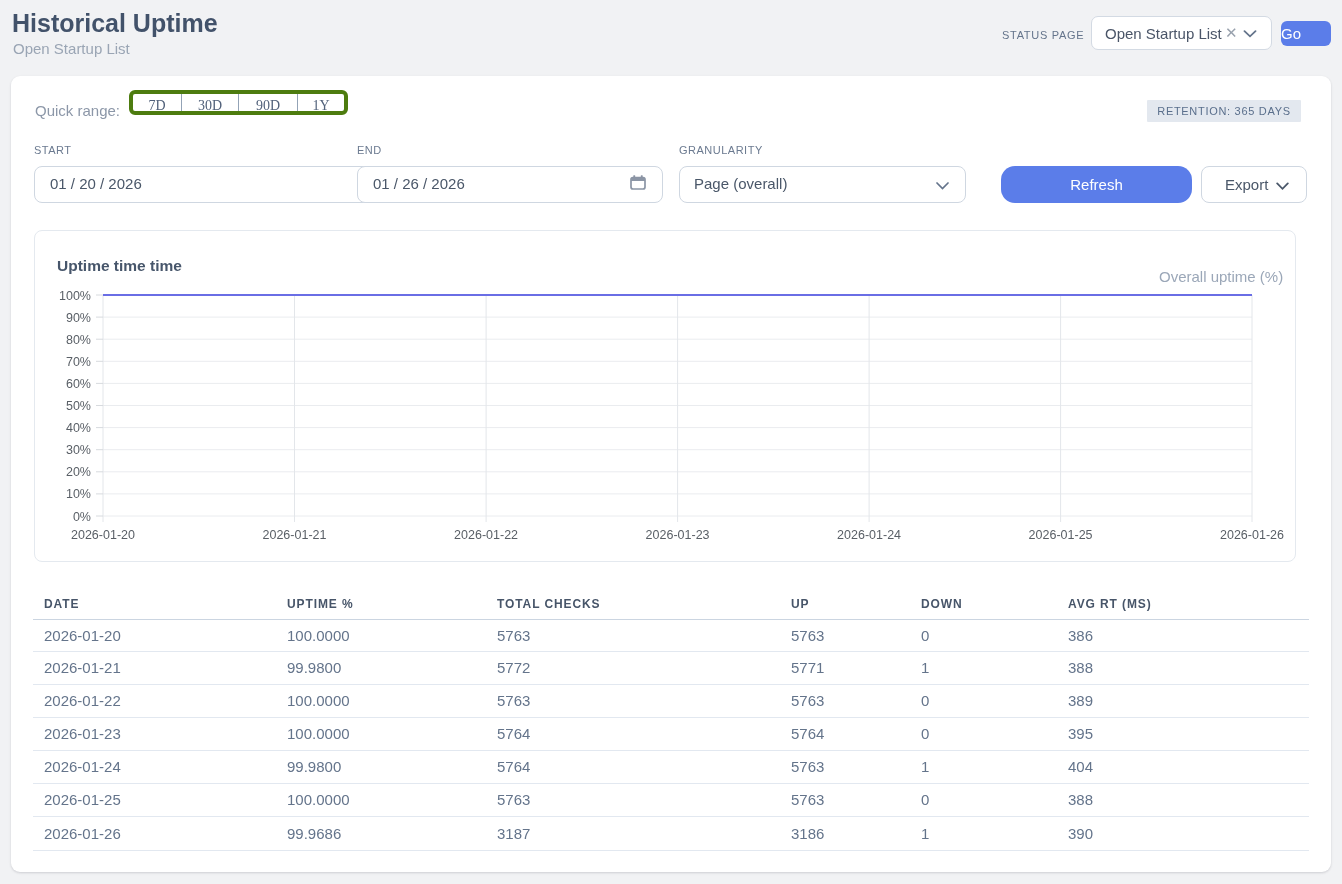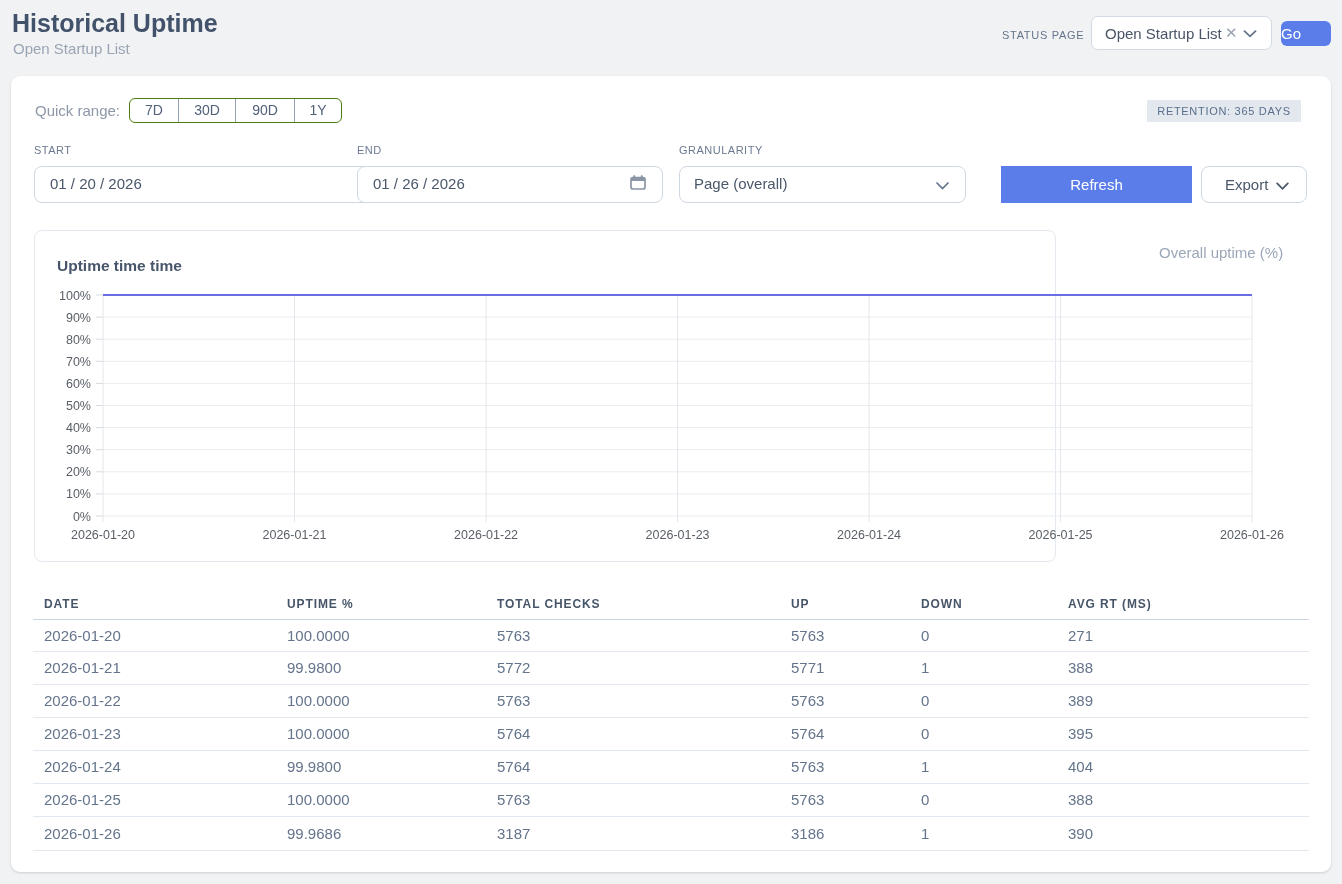--- a/index.html
+++ b/index.html
@@ -13,36 +13,36 @@
   .statuslabel { left:1002px; top:29px; font-size:11px; color:#64748b; letter-spacing:0.7px; font-weight:400; }
   .topselect { left:1091px; top:16px; width:181px; height:34px; background:#fff; border:1px solid #d3dae3; border-radius:7px; }
   .topselect .txt { position:absolute; left:13px; top:7.5px; font-size:15px; color:#4a5568; }
   .topselect .x { position:absolute; left:133px; top:7px; font-size:15px; color:#98a1ad; }
   .topselect svg { position:absolute; left:151px; top:13px; }
   .gobtn { left:1281px; top:21px; width:50px; height:25px; background:#5b7de9; border-radius:6px; color:#fff; font-size:15px; line-height:25px; }
 
   .card { left:11px; top:76px; width:1320px; height:796px; background:#fff; border-radius:9px; box-shadow:0 1px 3px rgba(16,24,40,.10), 0 1px 2px rgba(16,24,40,.06); }
 
   .quick { left:35px; top:102px; font-size:15px; color:#8c97a8; }
-  .seg { left:129px; top:98px; height:25px; display:flex; border:1px solid #4d7c0f; border-radius:6px; overflow:hidden; background:#fff; }
+  .seg { left:129px; top:90px; height:25px; display:flex; border:4px solid #4d7c0f; border-radius:6px; overflow:hidden; background:#fff;font-family:Liberation Serif, serif; }
   .seg div { font-size:14px; color:#51617a; text-align:center; line-height:23px; border-right:1px solid #93a3b6; }
   .seg div:last-child { border-right:none; }
   .badge { left:1147px; top:100px; width:154px; height:22px; background:#e3e8ef; border-radius:1px; font-size:11px; letter-spacing:0.7px; color:#5a6f8c; text-align:center; line-height:22px; font-weight:400; }
 
   .flabel { top:144px; font-size:11px; letter-spacing:0.5px; color:#6b7a90; }
   .input { top:166px; height:37px; background:#fff; border:1px solid #cfd7e1; border-radius:8px; }
   .input .val { position:absolute; left:15px; top:8px; font-size:15px; color:#4a5769; }
-  .btn-refresh { left:1001px; top:166px; width:191px; height:37px; background:#5b7de9; border-radius:0; color:#fff; font-size:15px; text-align:center; line-height:37px; }
+  .btn-refresh { left:1001px; top:166px; width:191px; height:37px; background:#5b7de9; border-radius:14px; color:#fff; font-size:15px; text-align:center; line-height:37px; }
   .btn-export { left:1201px; top:166px; width:106px; height:37px; background:#fff; border:1px solid #cfd7e1; border-radius:8px; }
   .btn-export span { position:absolute; left:23px; top:9px; font-size:15px; color:#4a5769; }
   .btn-export svg { position:absolute; right:17px; top:15px; }
 
-  .chartcard { left:34px; top:230px; width:1022px; height:332px; background:#fff; border:1px solid #e4e9ef; border-radius:8px; }
+  .chartcard { left:34px; top:230px; width:1262px; height:332px; background:#fff; border:1px solid #e4e9ef; border-radius:8px; }
   .charttitle { left:57px; top:257px; font-size:15.5px; font-weight:700; color:#47566b; }
-  .chartright { left:1159px; top:244px; font-size:15px; color:#9ba7b8; }
+  .chartright { left:1159px; top:268px; font-size:15px; color:#9ba7b8; }
 
   table.data { position:absolute; left:33px; top:589px; width:1276px; border-collapse:collapse; table-layout:fixed; }
   table.data th { font-size:12px; font-weight:700; letter-spacing:0.9px; color:#475569; text-align:left; height:30px; vertical-align:middle; border-bottom:1px solid #cbd5e1;margin-top:32px; }
   table.data td { font-size:15px; color:#64748b; height:33px; vertical-align:middle; border-bottom:1px solid #e2e8f0; }
   table.data tr.r1 td { height:32px; }
   table.data tr.r7 td { height:34px; }
   table.data th, table.data td { padding:0 0 0 11px; }
 </style>
 </head>
 <body>
@@ -193,21 +193,21 @@
         <th>UP</th>
         <th>DOWN</th>
         <th>AVG RT (MS)</th>
       </tr>
     <tr class="r1">
         <td>2026-01-20</td>
         <td>100.0000</td>
         <td>5763</td>
         <td>5763</td>
         <td>0</td>
-        <td>271</td>
+        <td>386</td>
       </tr>
     <tr>
         <td>2026-01-21</td>
         <td>99.9800</td>
         <td>5772</td>
         <td>5771</td>
         <td>1</td>
         <td>388</td>
       </tr>
     <tr>

